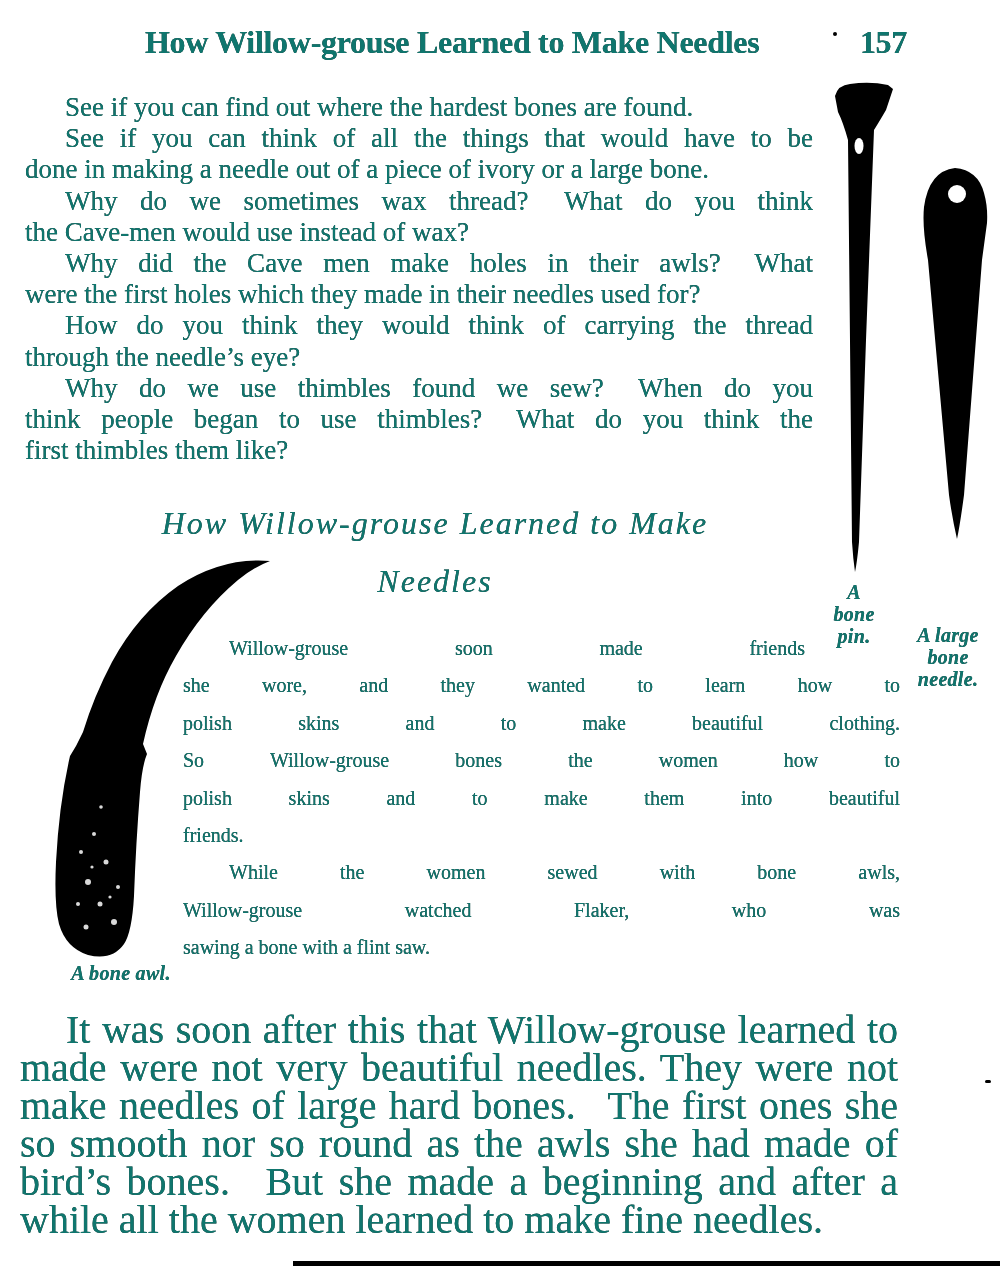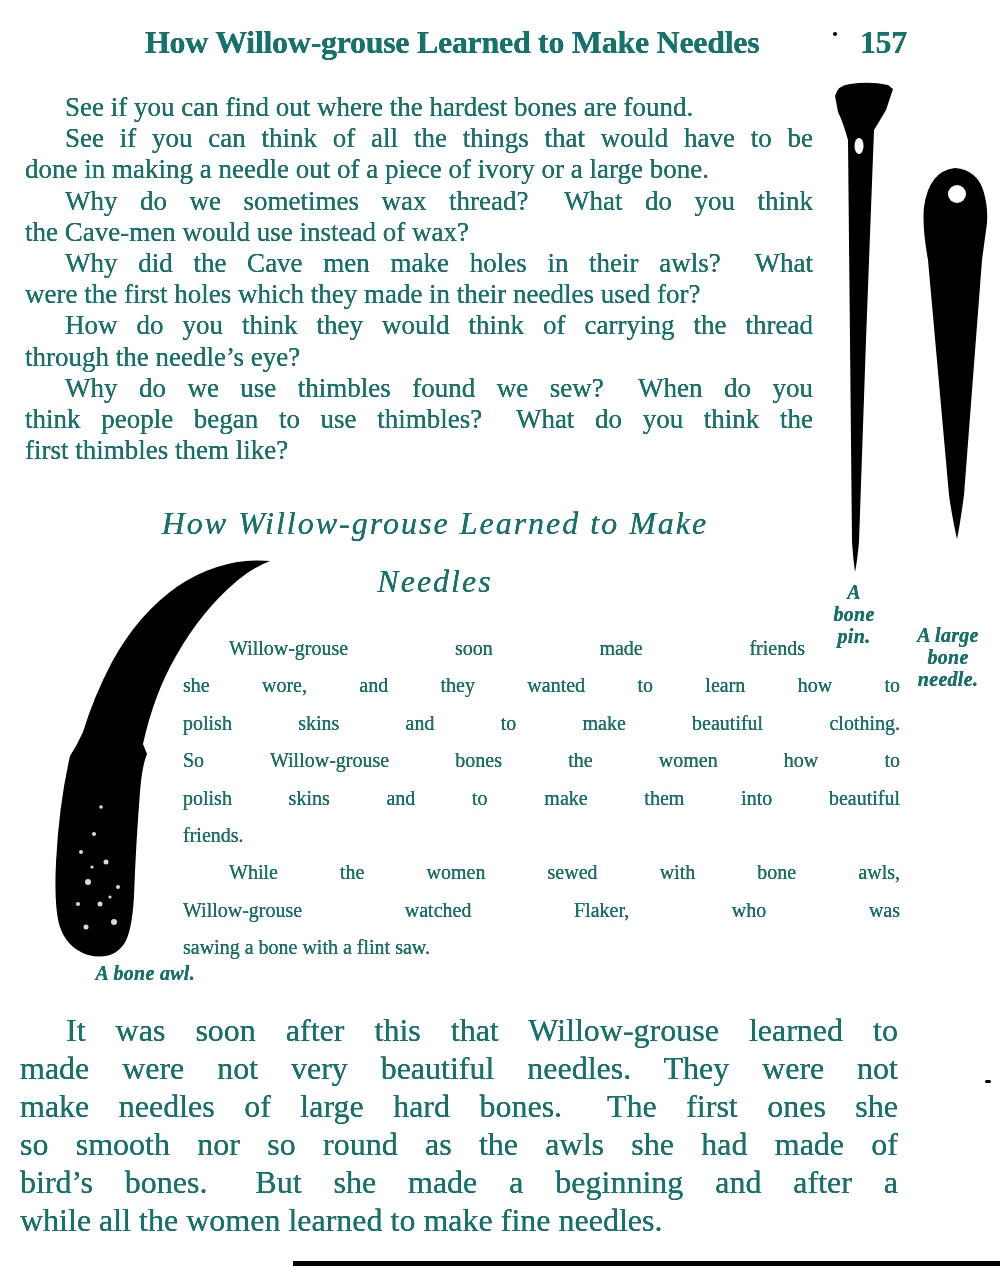--- a/index.html
+++ b/index.html
@@ -26,27 +26,27 @@
   }
   
   .fig{position:absolute;}
   .fig svg{display:block;}
   .caption{
     position:absolute;font-style:italic;font-weight:bold;font-size:20px;line-height:22px;
     letter-spacing:0.3px;
   }
   .caption-pin{left:818px;top:581px;width:72px;text-align:center;}
   .caption-needle{left:898px;top:581px;width:100px;text-align:center;margin-top:43px;}
-  .caption-awl{left:25px;top:962px;width:170px;text-align:right;}
+  .caption-awl{left:36px;top:962px;width:170px;text-align:center;}
   
   .body-text{position:absolute;left:183px;top:630px;width:717px;font-size:20px;line-height:37.4px;}
   .body-text .para .line.first{text-indent:46px;}
   .body-p1 .line.first{width:622px;}
   
-  .closing{position:absolute;left:20px;top:1011px;width:878px;font-size:32px;line-height:38px;}
+  .closing{position:absolute;left:20px;top:1011px;width:878px;font-size:40px;line-height:38px;}
   .closing .para .line.first{text-indent:46px;}
   
   .speck{position:absolute;background:#000;border-radius:50%;}
   .speck-1{left:833px;top:32px;width:4px;height:4px;}
   .speck-2{left:985px;top:1080px;width:6px;height:3px;border-radius:2px;}
   .scan-edge{position:absolute;left:293px;bottom:0;width:707px;height:5px;background:#000;}
 </style>
 </head>
 <body>
 

